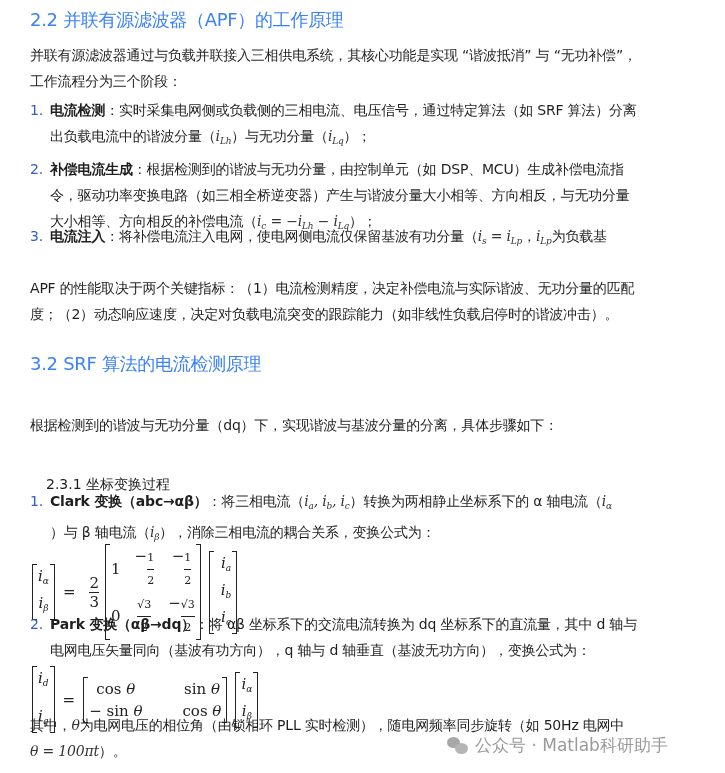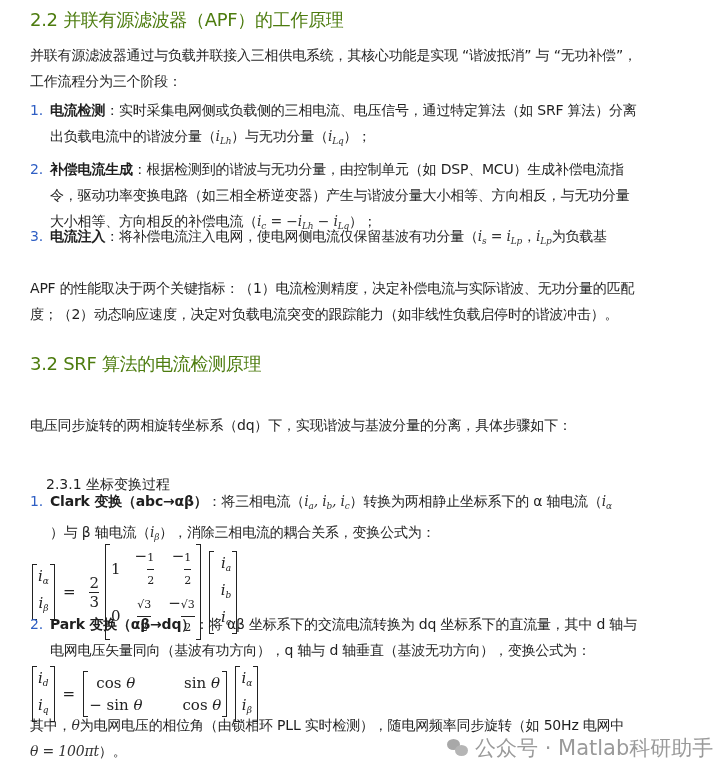--- a/index.html
+++ b/index.html
@@ -4,21 +4,21 @@
 <style>
   html, body { margin: 0; padding: 0; background: #ffffff; }
   body {
     width: 725px; height: 773px; overflow: hidden; position: relative;
     font-family: "DejaVu Sans", "Liberation Sans", sans-serif;
     color: #1f1f1f;
   }
   .page { position: absolute; left: 30px; top: 0; width: 670px; }
   h2 {
     font-weight: normal; font-size: 18px; margin: 0; position: absolute; left: 0;
-    letter-spacing: -0.3px; color: #4d7c0f;
+    letter-spacing: -0.3px; color: #3b82f6;
   }
   h3 { font-weight: normal; font-size: 14px; margin: 16px; position: absolute; left: 0; }
   p, .li {
     font-size: 14px; line-height: 26px; margin: 0; position: absolute; left: 0; width: 670px;
     letter-spacing: -0.2px;
   }
   .li { padding-left: 20px; box-sizing: border-box; }
   .num { position: absolute; left: 0; top: 0; color: #2f5fc4; }
   b { font-weight: bold; }
   .m { font-family: "DejaVu Serif", "Liberation Serif", serif; font-style: italic; color: #333; }
@@ -33,21 +33,21 @@
   .mat::after { right: 0; border-left: none; }
   .mat span { line-height: 22px; }
   .it { font-style: italic; }
   .frac { display: inline-flex; flex-direction: column; align-items: center; font-size: 11px; line-height: 11px; }
   .frac .bar { border-top: 1px solid #222; width: 100%; height: 0; }
   .bigfrac { display: inline-flex; flex-direction: column; align-items: center; font-size: 15px; line-height: 18px; margin: 0 6px; }
   .bigfrac .bar { border-top: 1px solid #222; width: 100%; }
   .eqs { margin: 0 8px; }
   .sp { width: 8px; display: inline-block; }
 
-  .watermark { position: absolute; left: 447px; top: 734px; font-size: 21px; color: #9a9a9a; display: flex; align-items: center; gap: 6px; }
+  .watermark { position: absolute; left: 447px; top: 734px; font-size: 17px; color: #9a9a9a; display: flex; align-items: center; gap: 6px; }
   .wechat { width: 22px; height: 18px; position: relative; }
   .wechat i { position: absolute; background: #a8a8a8; border-radius: 50%; }
 </style>
 </head>
 <body>
 
 <div class="page">
 
   <h2 style="top:8px">2.2 并联有源滤波器（APF）的工作原理</h2>
 
@@ -76,21 +76,21 @@
 
   <p style="top:275px">
     <span>APF 的性能取决于两个关键指标：（1）电流检测精度，决定补偿电流与实际谐波、无功分量的匹配</span><br>
     <span>度；（2）动态响应速度，决定对负载电流突变的跟踪能力（如非线性负载启停时的谐波冲击）。</span>
   </p>
 
   <h2 style="top:352px">3.2 SRF 算法的电流检测原理</h2>
 
   <p style="top:386px">
     <br>
-    <span>电压同步旋转的两相旋转坐标系（dq）下，实现谐波与基波分量的分离，具体步骤如下：</span>
+    <span>根据检测到的谐波与无功分量（dq）下，实现谐波与基波分量的分离，具体步骤如下：</span>
   </p>
 
   <h3 style="top:460px">2.3.1 坐标变换过程</h3>
 
   <div class="li" style="top:488px">
     <span class="num">1.</span>
     <b>Clark 变换（abc→αβ）</b><span>：将三相电流（</span><span class="m">i<sub>a</sub>, i<sub>b</sub>, i<sub>c</sub></span><span>）转换为两相静止坐标系下的 α 轴电流（</span><span class="m">i<sub>α</sub></span><br>
     <span>）与 β 轴电流（</span><span class="m">i<sub>β</sub></span><span>），消除三相电流的耦合关系，变换公式为：</span>
   </div>
 
@@ -137,21 +137,21 @@
     </span>
   </div>
 
   <div class="li" style="top:611px">
     <span class="num">2.</span>
     <b>Park 变换（αβ→dq）</b><span>：将 αβ 坐标系下的交流电流转换为 dq 坐标系下的直流量，其中 d 轴与</span><br>
     <span>电网电压矢量同向（基波有功方向），q 轴与 d 轴垂直（基波无功方向），变换公式为：</span>
   </div>
 
   <div class="eq" style="top:666px">
-    <span class="mat" style="grid-template-columns:auto;">
+    <span class="mat" style="grid-template-columns:auto;gap:11px;">
       <span class="it">i<sub>d</sub></span>
         <span class="it">i<sub>q</sub></span>
     </span>
     <span class="eqs">=</span>
     <span class="mat" style="grid-template-columns:auto auto; column-gap:40px;">
       <span>cos <i>θ</i></span>
         <span>sin <i>θ</i></span>
       <span>− sin <i>θ</i></span>
         <span>cos <i>θ</i></span>
     </span>

